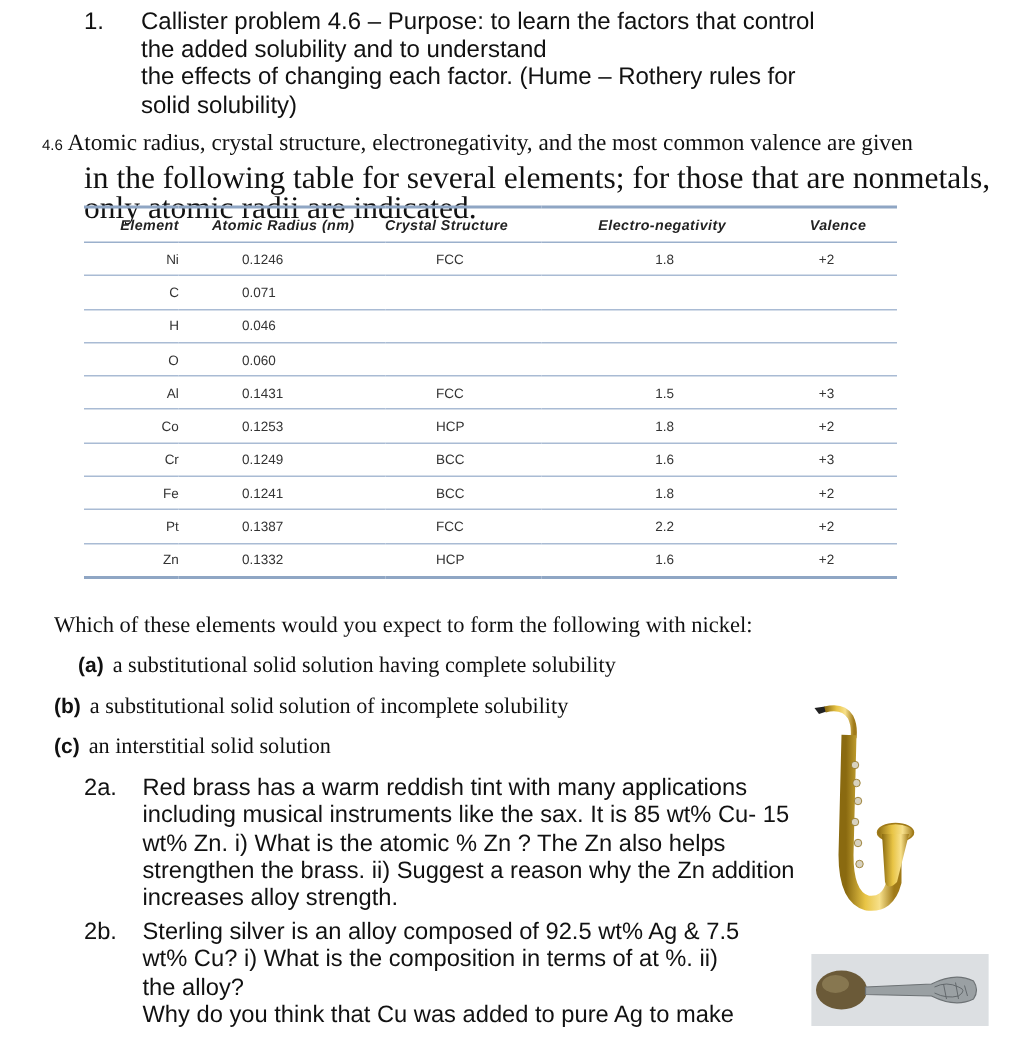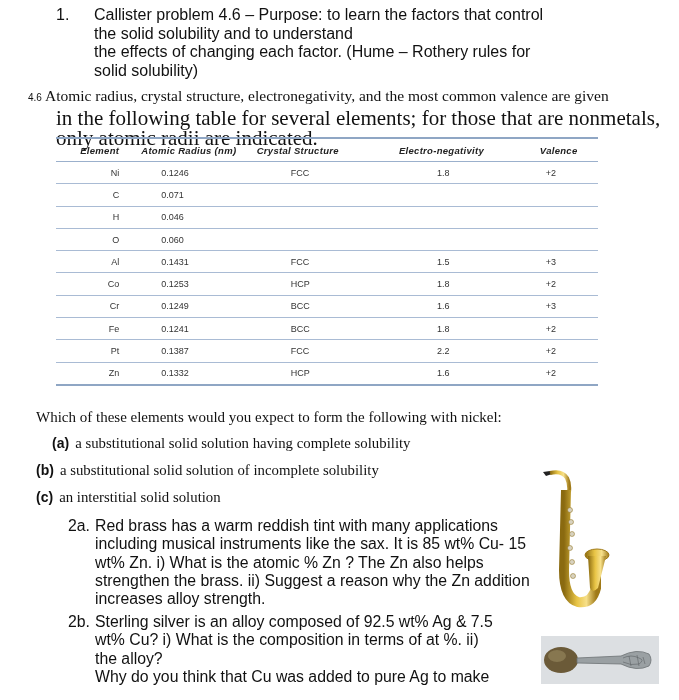--- a/index.html
+++ b/index.html
@@ -30,36 +30,36 @@
   #tbl th.c-va { padding-left:22px !important; }
 
   #question { position:absolute; left:36px; top:407px; font-size:15px; line-height:20px; }
   .part { position:absolute; left:36px; font-size:14.8px; }
   .part b { font-family:"Liberation Sans", sans-serif; font-weight:bold; font-size:14px; margin-right:6px; }
   #part-a { top:435px;margin-left:16px; }
   #part-b { top:462px; }
   #part-c { top:489px; }
 
   .q2 { position:absolute; left:56px; font-size:15.8px; line-height:18.3px; }
-  .q2 .num { position:absolute; left:12px; top:0; }
+  .q2 .num { position:absolute; left:0; top:0; }
   .q2 .body { position:absolute; left:39px; top:0; width:440px; }
   #q2a { top:517px; }
   #q2b { top:613px; }
 
   #sax { position:absolute; left:540px; top:470px; width:70px; height:145px; }
   #spoon { position:absolute; left:541px; top:636px; width:118px; height:48px; background:#dcdfe2; }
 </style>
 </head>
 <body>
 
 <div id="p1" class="sans">
   <span class="num">1.</span>
   <div class="body">
     <div>Callister problem 4.6 – Purpose: to learn the factors that control</div>
-    <div>the solid solubility and to understand</div>
+    <div>the added solubility and to understand</div>
     <div>the effects of changing each factor. (Hume – Rothery rules for</div>
     <div>solid solubility)</div>
   </div>
 </div>
 
 <div id="prob-head" class="serif">
   <b>4.6</b>
   <span>Atomic radius, crystal structure, electronegativity, and the most common valence are given</span>
   <span class="l2">in the following table for several elements; for those that are nonmetals, only atomic radii are indicated.</span>
 </div>

